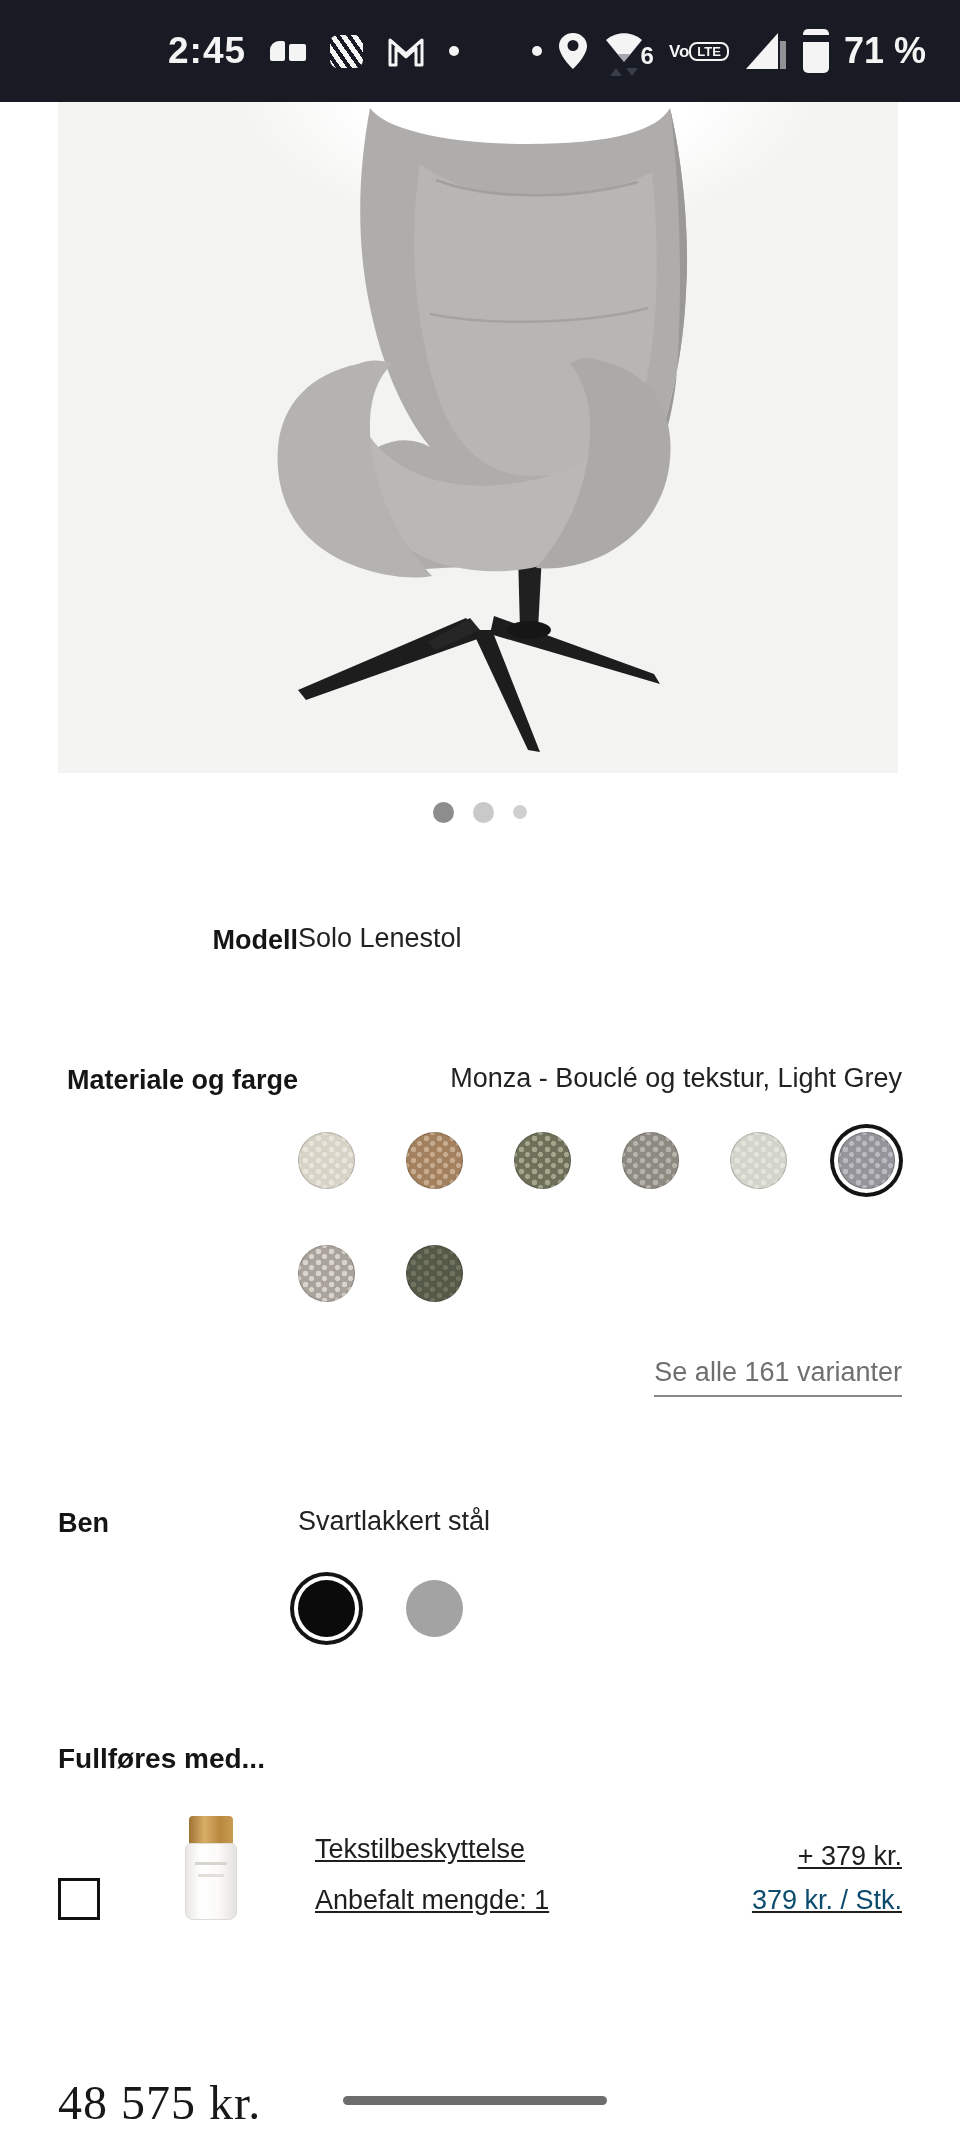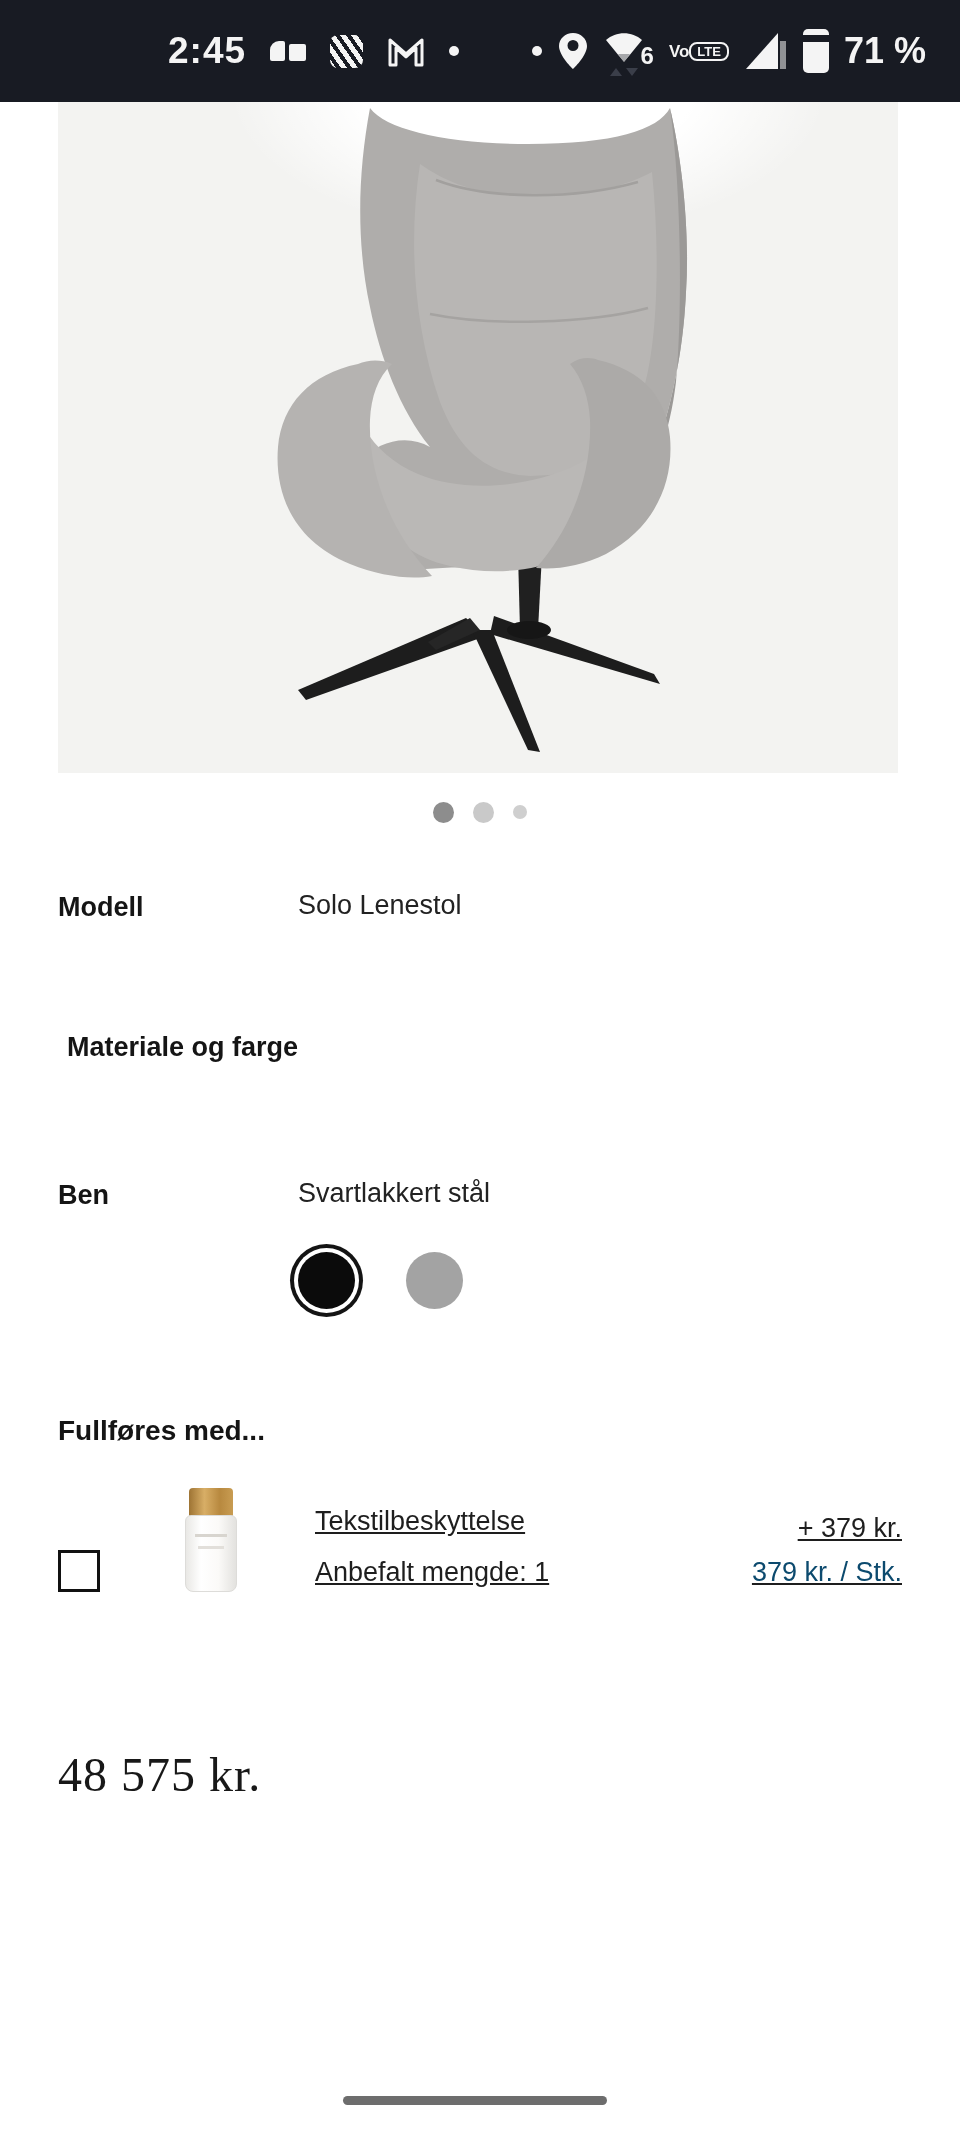--- a/index.html
+++ b/index.html
@@ -46,21 +46,21 @@
       radial-gradient(ellipse 300px 150px at 56% -2%, #ffffff 0 55%, rgba(255,255,255,0) 100%),
       #f3f3f1;
   }
   .gallery svg{ position:absolute; inset:0; }
   .dots{ height:78px; display:flex; justify-content:center; align-items:center; gap:19px; }
   .dots span{ border-radius:50%; display:block; }
   
   .spec{ padding:0 58px; display:grid; grid-template-columns:240px 1fr; }
   .spec-label{ font-size:27px; font-weight:700; line-height:44px; color:#151515; }
   .spec-value{ font-size:27px; line-height:40px; color:#222; }
-  .row-modell{ margin-top:34px; }
+  .row-modell{ margin-top:67px;text-align:right; }
   .row-modell .content{ display:flex; gap:42px; align-items:baseline; }
   .text-link{
     font-size:27px; line-height:40px; color:#6f6f6f; text-decoration:none;
     border-bottom:2px solid #8a8a8a; padding-bottom:3px; cursor:pointer; display:inline-block;
   }
   .row-materiale{ margin-top:96px;text-align:right; }
   .swatch-grid{
     margin-top:34px; display:grid; grid-template-columns:repeat(6,57px);
     column-gap:51px; row-gap:56px; width:597px;
   }
@@ -204,20 +204,34 @@
 
 <div class="spec row-modell">
   <div class="spec-label">Modell</div>
   <div class="content">
     <span class="spec-value">Solo Lenestol</span>
   </div>
 </div>
 
 <div class="spec row-materiale">
   <div class="spec-label">Materiale og farge</div>
+  <div>
+    <div class="spec-value">Monza - Bouclé og tekstur, Light Grey</div>
+    <div class="swatch-grid">
+        <div class="swatch" style="background: radial-gradient(circle, rgb(233, 229, 219) 30%, transparent 36%) 0px 0px / 13px 11px, radial-gradient(circle, rgb(233, 229, 219) 26%, transparent 32%) 6px 5px / 13px 11px, rgb(216, 211, 199);"></div>
+        <div class="swatch" style="background: radial-gradient(circle, rgb(198, 171, 142) 30%, transparent 36%) 0px 0px / 13px 11px, radial-gradient(circle, rgb(198, 171, 142) 26%, transparent 32%) 6px 5px / 13px 11px, rgb(163, 129, 95);"></div>
+        <div class="swatch" style="background: radial-gradient(circle, rgb(164, 165, 141) 30%, transparent 36%) 0px 0px / 13px 11px, radial-gradient(circle, rgb(164, 165, 141) 26%, transparent 32%) 6px 5px / 13px 11px, rgb(111, 112, 90);"></div>
+        <div class="swatch" style="background: radial-gradient(circle, rgb(182, 179, 171) 30%, transparent 36%) 0px 0px / 13px 11px, radial-gradient(circle, rgb(182, 179, 171) 26%, transparent 32%) 6px 5px / 13px 11px, rgb(142, 139, 131);"></div>
+        <div class="swatch" style="background: radial-gradient(circle, rgb(227, 228, 219) 30%, transparent 36%) 0px 0px / 13px 11px, radial-gradient(circle, rgb(227, 228, 219) 26%, transparent 32%) 6px 5px / 13px 11px, rgb(211, 212, 202);"></div>
+        <div class="swatch selected" style="background: radial-gradient(circle, rgb(186, 186, 192) 30%, transparent 36%) 0px 0px / 13px 11px, radial-gradient(circle, rgb(186, 186, 192) 26%, transparent 32%) 6px 5px / 13px 11px, rgb(148, 148, 154);"></div>
+        <div class="swatch" style="background: radial-gradient(circle, rgb(217, 213, 205) 30%, transparent 36%) 0px 0px / 13px 11px, radial-gradient(circle, rgb(217, 213, 205) 26%, transparent 32%) 6px 5px / 13px 11px, rgb(170, 164, 156);"></div>
+        <div class="swatch" style="background: radial-gradient(circle, rgb(112, 115, 94) 30%, transparent 36%) 0px 0px / 13px 11px, radial-gradient(circle, rgb(112, 115, 94) 26%, transparent 32%) 6px 5px / 13px 11px, rgb(85, 89, 72);"></div>
+      </div>
+    <a class="text-link variants-link">Se alle 161 varianter</a>
+  </div>
 </div>
 
 <div class="spec row-ben">
   <div class="spec-label">Ben</div>
   <div>
     <div class="spec-value">Svartlakkert stål</div>
     <div class="leg-row">
         <div class="leg-opt selected" style="background: rgb(11, 11, 11);"></div>
         <div class="leg-opt" style="background: rgb(163, 163, 163);"></div>
       </div>

